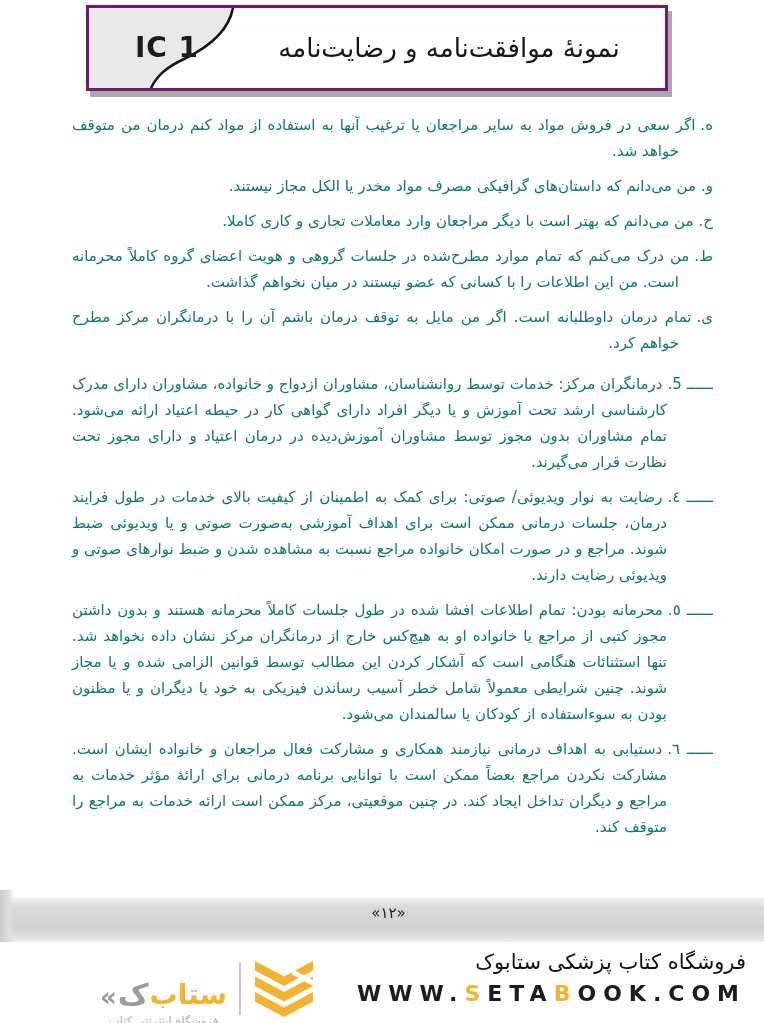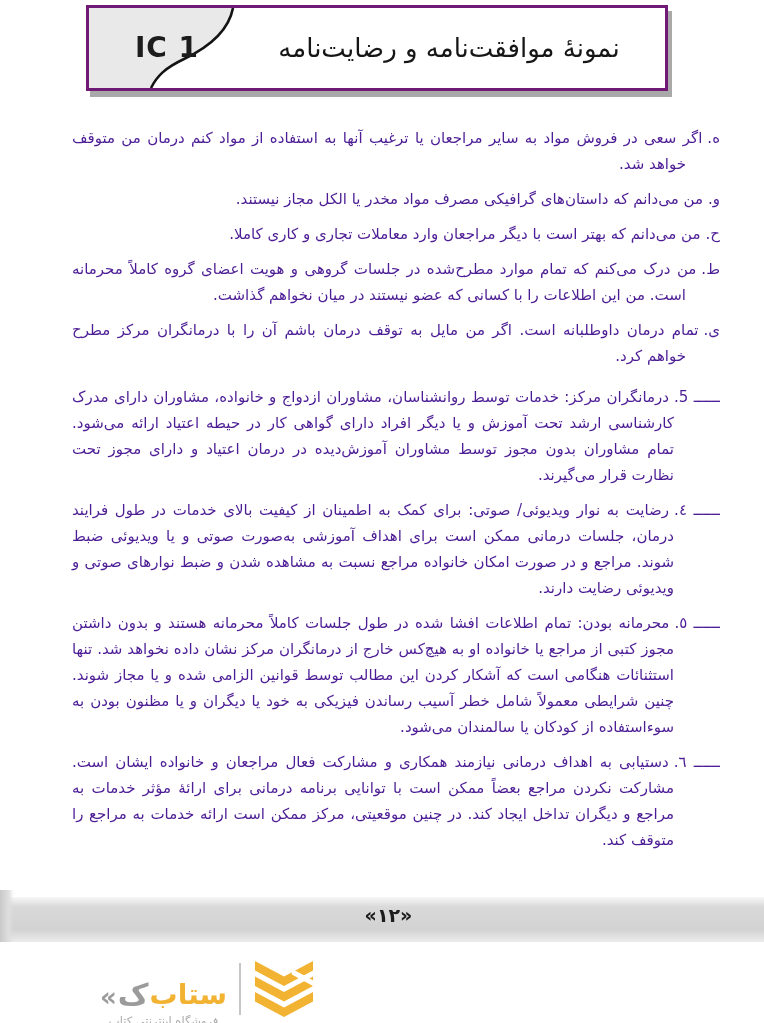--- a/index.html
+++ b/index.html
@@ -22,37 +22,37 @@
     position: absolute; top: 0; bottom: 0; left: 152px; right: 8px;
     display: flex; align-items: center; justify-content: center;
   }
   .header-title {
     direction: rtl; font-size: 26px; font-weight: normal; color: #161616;
     white-space: nowrap;
   }
 
   
   .doc-body {
-    position: absolute; top: 112px; right: 44px; left: 72px;
+    position: absolute; top: 112px; right: 51px; left: 72px;
     direction: rtl; text-align: justify;
-    font-size: 15px; line-height: 26px; color: #4c1d95; margin-top: 13px;
+    font-size: 15px; line-height: 26px; color: #0f766e;
   }
   .item { padding-right: 34px; text-indent: -34px; margin-bottom: 9px; }
   .item.numbered { padding-right: 46px; text-indent: -46px; }
   .item.first-numbered { margin-top: 15px; }
   .item .marker { margin-left: 5px; white-space: nowrap; }
 
   
   .page-band {
     position: absolute; top: 897px; left: 0; right: 0; height: 45px;
     background: linear-gradient(180deg, #f7f7f7 0%, #d9d9d9 22%, #d2d2d2 72%, #ececec 100%);
   }
   .page-number {
     position: absolute; top: 7px; left: 13px; right: 0; text-align: center;
-    font-size: 19px; font-weight: bold; color: #1d1d1d; direction: rtl;
+    font-size: 15px; font-weight: normal; color: #1d1d1d; direction: rtl;
   }
   .scan-edge {
     position: absolute; top: 890px; bottom: 0; left: 0; width: 14px;
     background: linear-gradient(90deg, #c9c9c9 0%, #dedede 60%, rgba(255,255,255,0) 100%);
   }
 
   
   .footer { position: absolute; top: 942px; left: 0; right: 0; height: 81px; background: #fff; }
   .footer-left { position: absolute; left: 100px; top: 8px; display: flex; align-items: center; gap: 12px; }
   .wordmark-block { text-align: center; }
@@ -110,14 +110,18 @@
     </div>
     <div class="logo-divider"></div>
     <svg width="62" height="60" viewBox="0 0 64 62" aria-hidden="true">
       <polygon points="2,2 32,18 62,2 62,12 32,28 2,12" fill="#F2B232"></polygon>
       <polygon points="2,18 32,34 62,18 62,28 32,44 2,28" fill="#F2B232"></polygon>
       <polygon points="2,34 32,50 62,34 62,44 32,60 2,44" fill="#F2B232"></polygon>
       <polygon points="40,10 62,22 62,28 40,16" fill="#ffffff"></polygon>
     </svg>
   </div>
 
+  <div class="footer-right">
+    <div class="store-title">فروشگاه کتاب پزشکی ستابوک</div>
+    <div class="site-url"><span>WWW.</span><span style="color:#F2B232">S</span><span>ETA</span><span style="color:#F2B232">B</span><span>OOK.COM</span></div>
+  </div>
 
 </div>
 
 </body></html>

